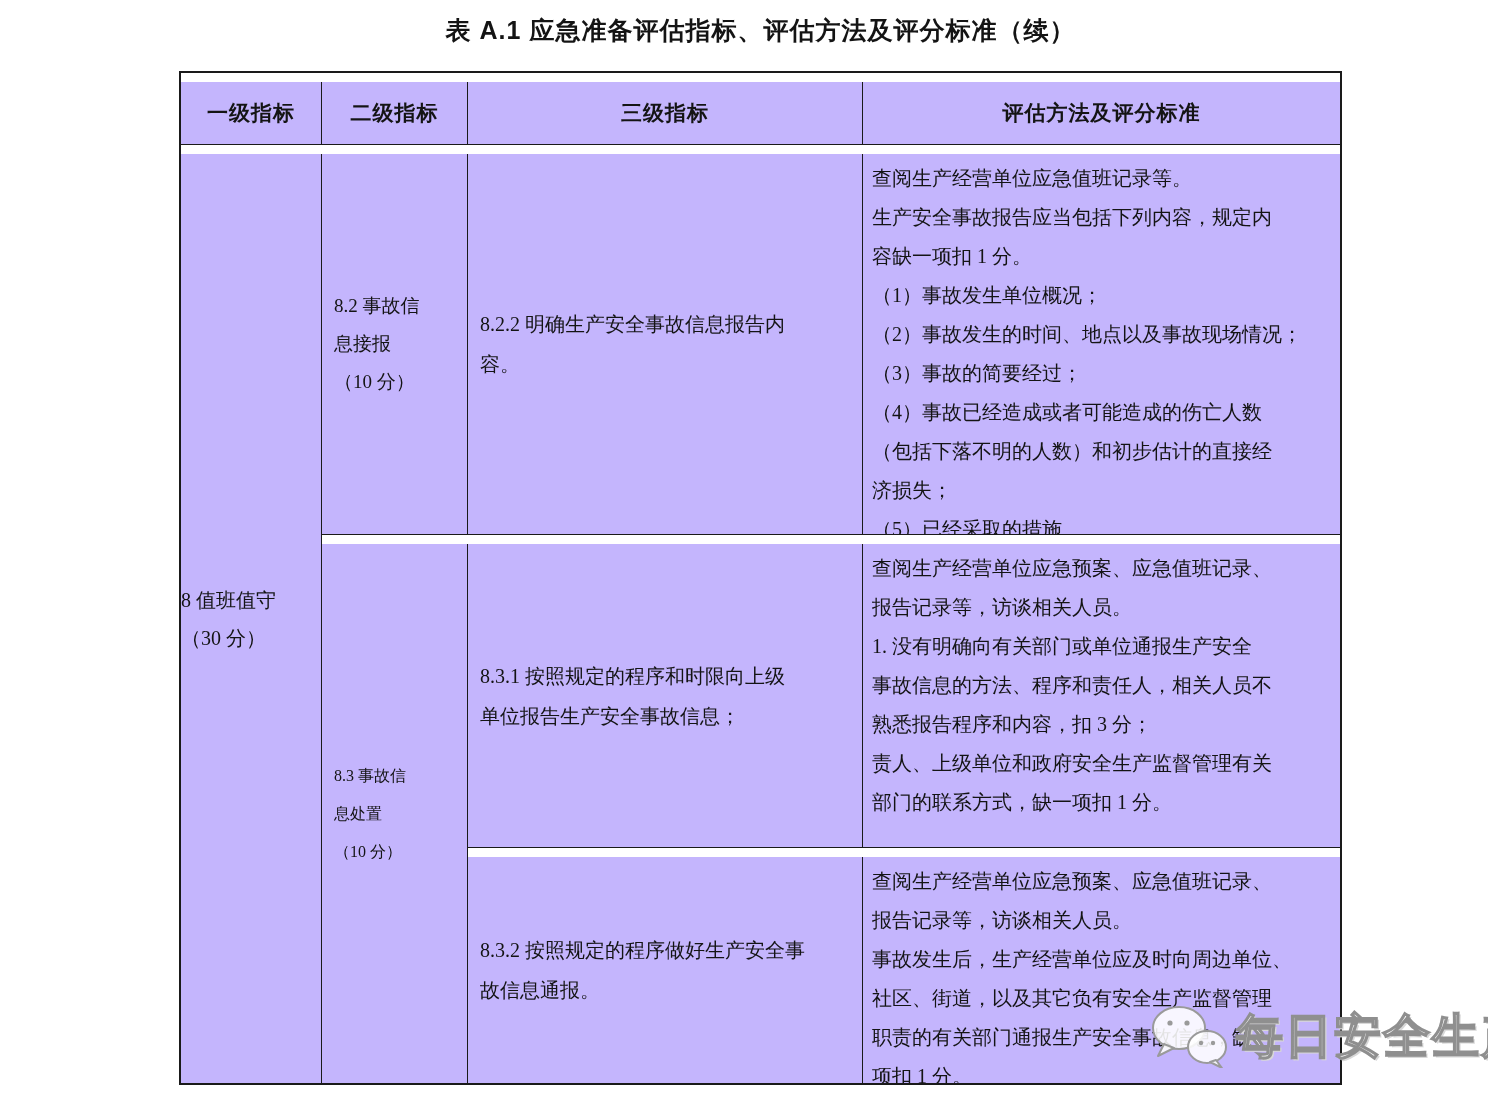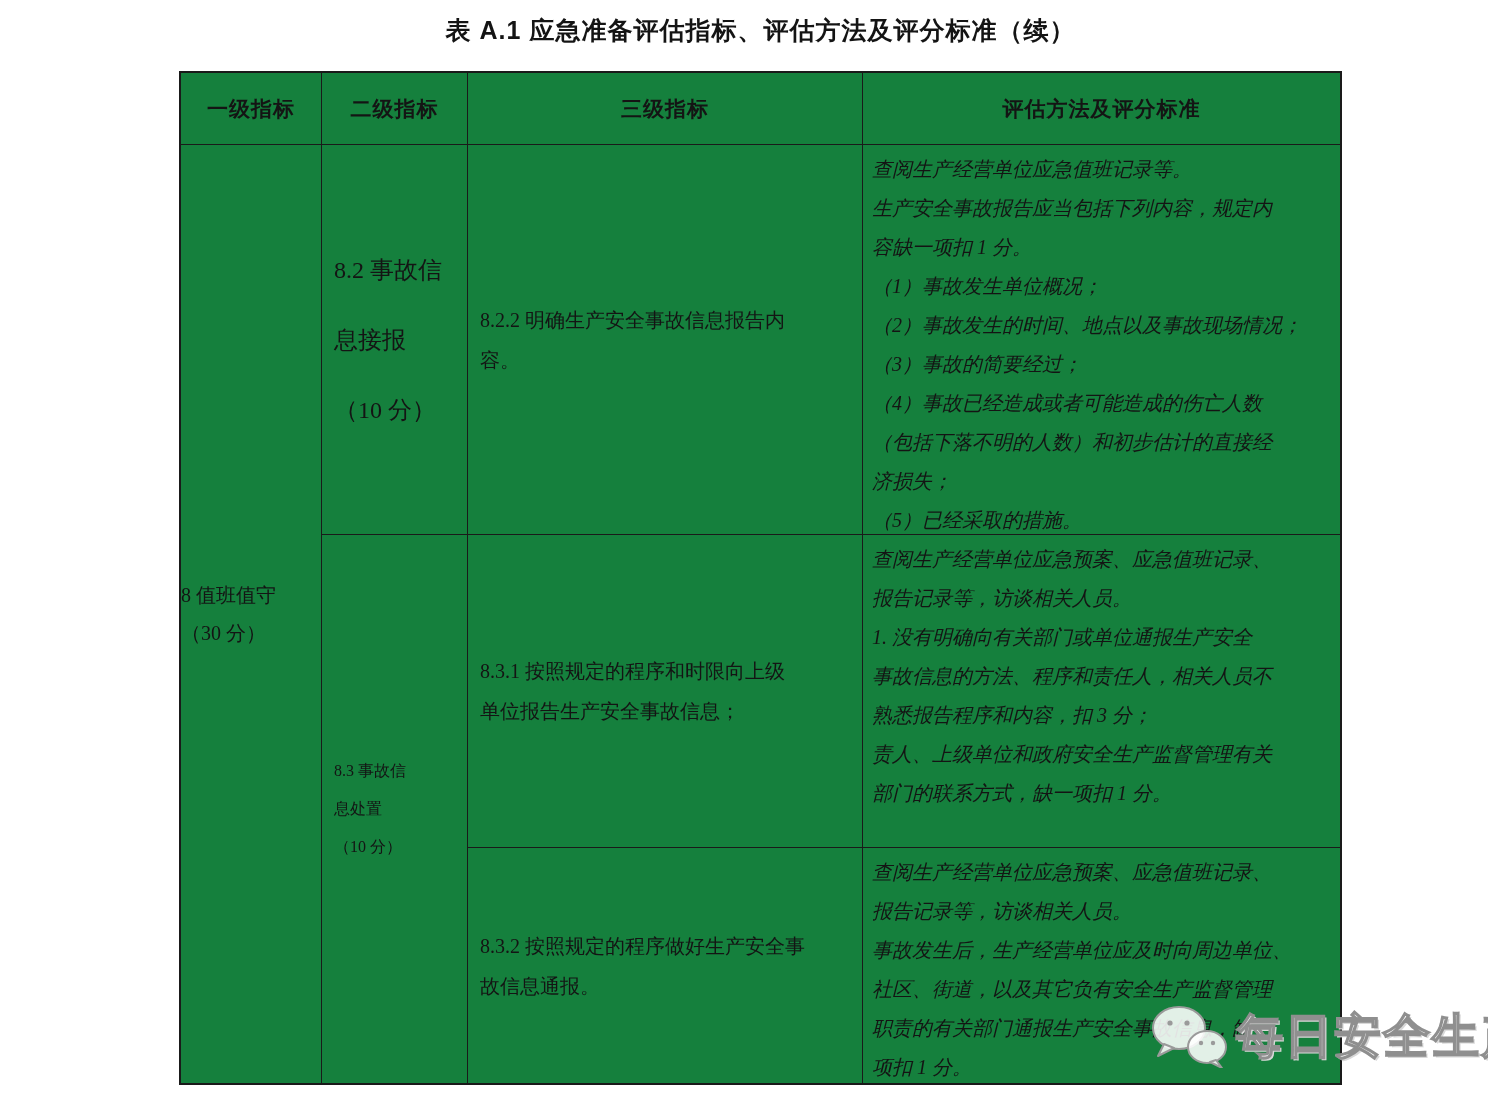--- a/index.html
+++ b/index.html
@@ -16,38 +16,38 @@
     position:absolute;left:179px;top:71px;
     display:grid;
     grid-template-columns:141px 146px 395px 477px;
     grid-template-rows:72px 390px 313px 235px;
     border:2px solid #1a1a1a;
     background:#ffffff;
   }
   .cell{
     border-right:1.5px solid #1a1a1a;
     border-bottom:1.5px solid #1a1a1a;
-    box-sizing:border-box;overflow:hidden;background:#15803d;
+    box-sizing:border-box;overflow:hidden;background:#c4b5fd;margin-top:9px;
   }
   .cell.last-col{border-right:none;}
   .cell.last-row{border-bottom:none;}
   .hcell{
     display:flex;align-items:center;justify-content:center;
     font-family:"Liberation Sans","DejaVu Sans",sans-serif;
     font-size:21px;font-weight:bold;letter-spacing:1px;white-space:nowrap;
   }
   .vcenter{display:flex;flex-direction:column;justify-content:center;}
   .c1{grid-column:1;grid-row:2 / span 3;font-size:20px;}
   .c1 .tline{line-height:38px;}
-  .c2a{grid-column:2;grid-row:2;padding-left:12px;font-size:24px;gap:32px;}
+  .c2a{grid-column:2;grid-row:2;padding-left:12px;font-size:19px;}
   .c2b{grid-column:2;grid-row:3 / span 2;padding-left:12px;font-size:16px;}
   .c2a .tline,.c2b .tline{line-height:38px;}
   .c3{grid-column:3;padding:0 10px 0 12px;font-size:20px;}
   .c3 .tline{line-height:40px;white-space:nowrap;}
-  .c4{grid-column:4;padding:5px 6px 17px 9px;font-size:20px;font-style:italic;}
+  .c4{grid-column:4;padding:5px 6px 17px 9px;font-size:20px;}
   .c4 .tline{line-height:39px;white-space:nowrap;}
   .r2{grid-row:2;} .r3{grid-row:3;} .r4{grid-row:4;}
   .tline{white-space:nowrap;}
   .watermark{
     position:absolute;left:1146px;top:1002px;z-index:5;
     display:flex;align-items:center;gap:4px;pointer-events:none;
   }
   .wm-text{
     font-family:"Liberation Sans","DejaVu Sans",sans-serif;
     font-size:47px;line-height:1;font-weight:bold;white-space:nowrap;

